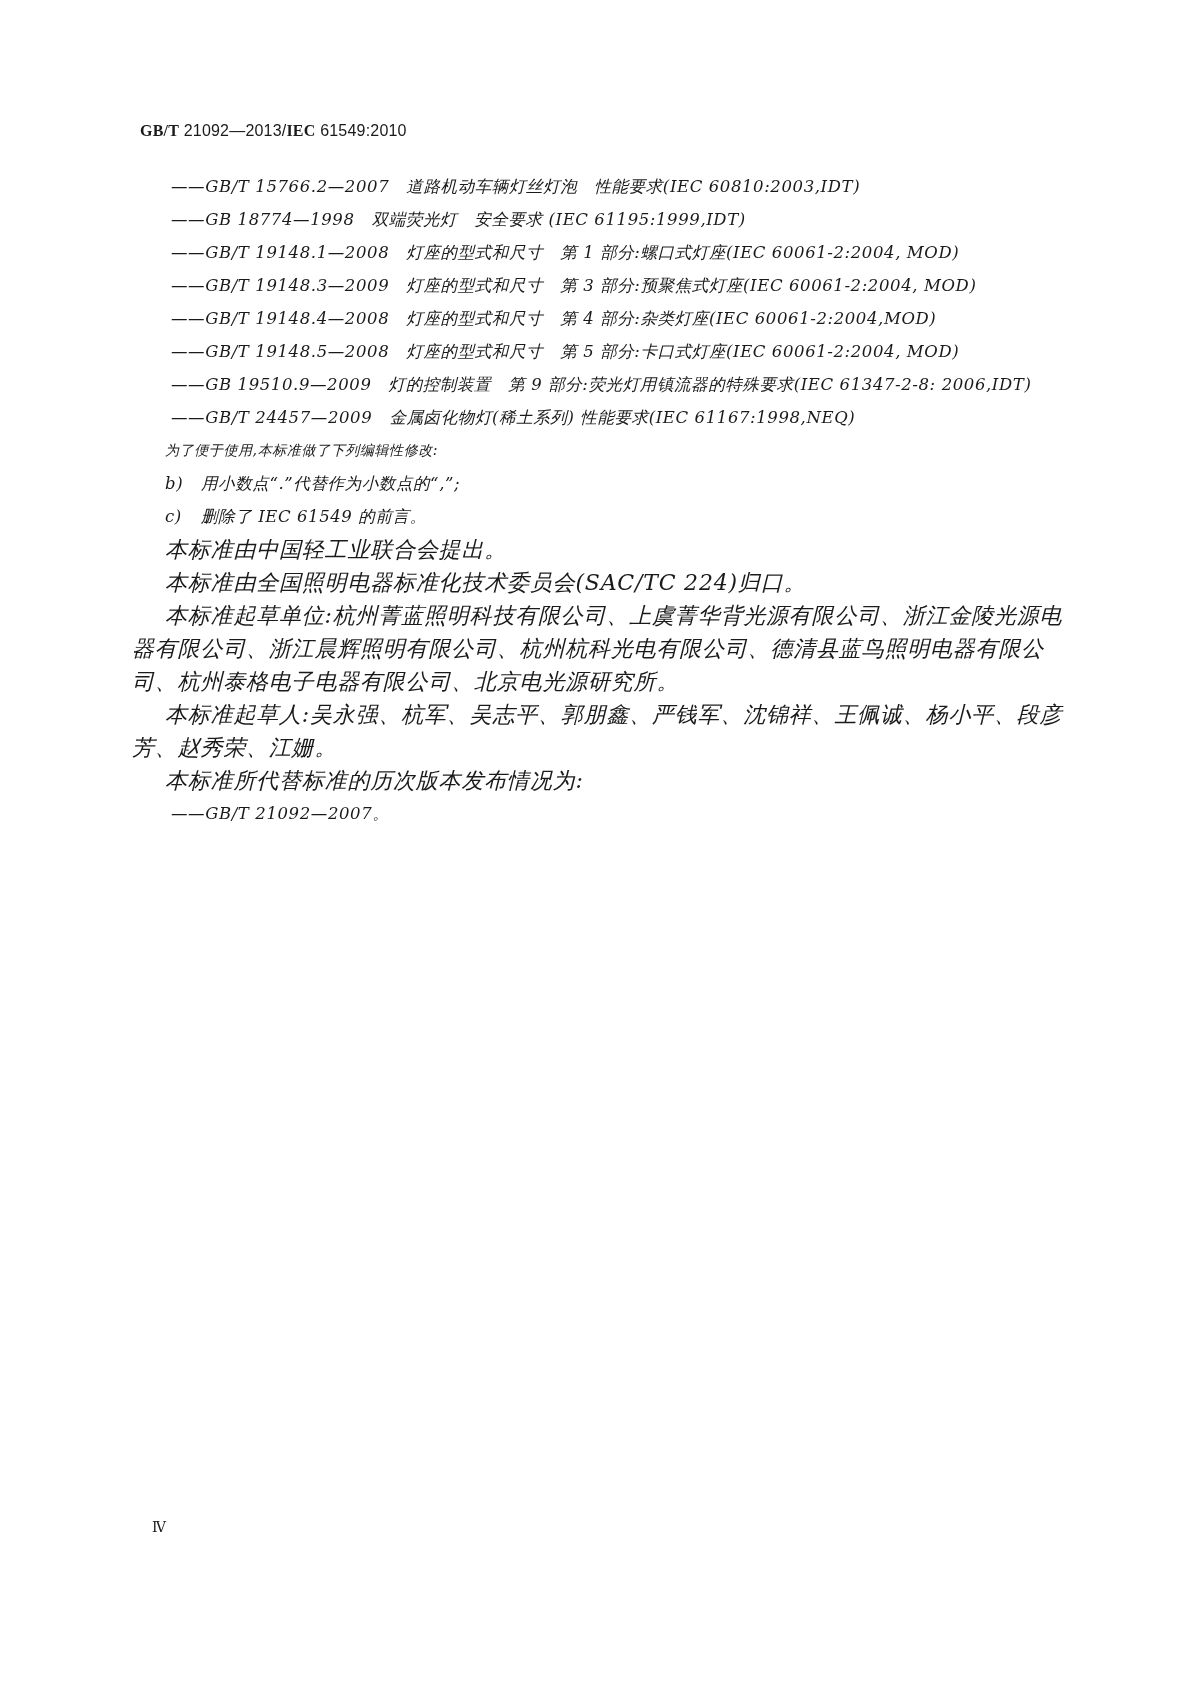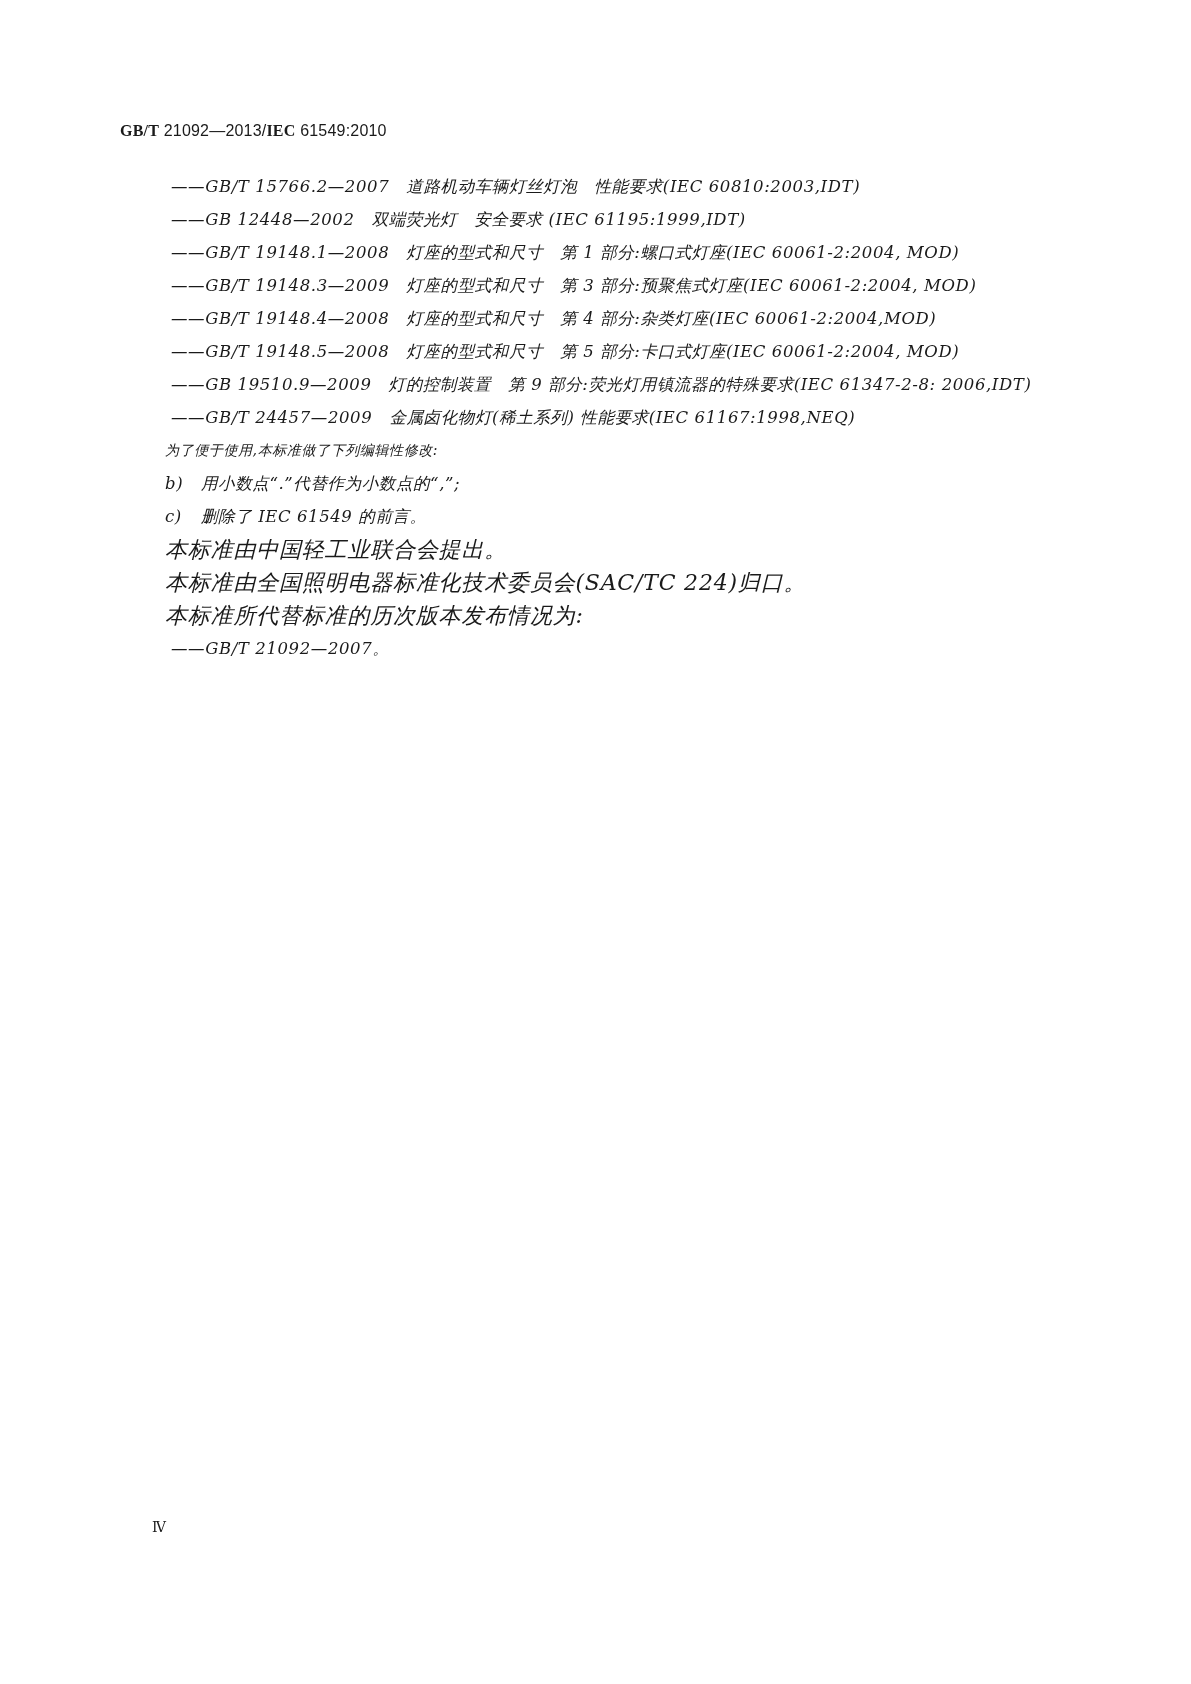--- a/index.html
+++ b/index.html
@@ -1,48 +1,50 @@
 <!DOCTYPE html>
 <html><head>
 <meta charset="utf-8">
 <style>
   html, body { margin: 0; padding: 0; background: #ffffff; }
   body { width: 1191px; height: 1684px; position: relative; overflow: hidden;
          font-family: "DejaVu Serif", "Liberation Serif", serif; color: #1a1a1a; }
-  .header { position: absolute; left: 120px; top: 122px; font-size: 16px;
+  .header { position: absolute; left: 140px; top: 122px; font-size: 16px;
             font-family: "Liberation Sans", "DejaVu Sans", sans-serif; letter-spacing: 0.2px; }
   .header .bold { font-family: "Liberation Serif", serif; font-weight: bold; }
   .content { position: absolute; left: 132px; top: 170px; width: 940px; font-style: italic; }
   .ref { font-size: 16.5px; line-height: 33px; padding-left: 72px; text-indent: -33px; letter-spacing: 0.6px; }
   .para { font-size: 22px; line-height: 33px; text-indent: 33px; letter-spacing: 0.8px; }
   .para-plain { font-size: 14px; line-height: 33px; padding-left: 33px; letter-spacing: 0.6px; }
   .list-item { font-size: 16.5px; line-height: 33px; padding-left: 33px; letter-spacing: 0.6px; }
   .list-item .mark { display: inline-block; width: 36px; }
   .page-num { position: absolute; left: 152px; top: 1519px; font-size: 14px; }
 </style>
 </head>
 <body>
 
 <div class="header">
   <span class="bold">GB/T</span><span> 21092—2013/</span><span class="bold">IEC</span><span> 61549:2010</span>
 </div>
 
 <div class="content">
   <div class="ref">——GB/T 15766.2—2007　道路机动车辆灯丝灯泡　性能要求(IEC 60810:2003,IDT)</div>
-  <div class="ref">——GB 12448—2002　双端荧光灯　安全要求 (IEC 61195:1999,IDT)</div>
+  <div class="ref">——GB 18774—1998　双端荧光灯　安全要求 (IEC 61195:1999,IDT)</div>
   <div class="ref">——GB/T 19148.1—2008　灯座的型式和尺寸　第 1 部分:螺口式灯座(IEC 60061-2:2004, MOD)</div>
   <div class="ref">——GB/T 19148.3—2009　灯座的型式和尺寸　第 3 部分:预聚焦式灯座(IEC 60061-2:2004, MOD)</div>
   <div class="ref">——GB/T 19148.4—2008　灯座的型式和尺寸　第 4 部分:杂类灯座(IEC 60061-2:2004,MOD)</div>
   <div class="ref">——GB/T 19148.5—2008　灯座的型式和尺寸　第 5 部分:卡口式灯座(IEC 60061-2:2004, MOD)</div>
   <div class="ref">——GB 19510.9—2009　灯的控制装置　第 9 部分:荧光灯用镇流器的特殊要求(IEC 61347-2-8: 2006,IDT)</div>
   <div class="ref">——GB/T 24457—2009　金属卤化物灯(稀土系列) 性能要求(IEC 61167:1998,NEQ)</div>
 
   <div class="para-plain">为了便于使用,本标准做了下列编辑性修改:</div>
   <div class="list-item"><span class="mark">b)</span><span>用小数点“.”代替作为小数点的“,”;</span></div>
   <div class="list-item"><span class="mark">c)</span><span>删除了 IEC 61549 的前言。</span></div>
 
   <div class="para">本标准由中国轻工业联合会提出。</div>
   <div class="para">本标准由全国照明电器标准化技术委员会(SAC/TC 224)归口。</div>
+  <div class="para">本标准起草单位:杭州菁蓝照明科技有限公司、上虞菁华背光源有限公司、浙江金陵光源电器有限公司、浙江晨辉照明有限公司、杭州杭科光电有限公司、德清县蓝鸟照明电器有限公司、杭州泰格电子电器有限公司、北京电光源研究所。</div>
+  <div class="para">本标准起草人:吴永强、杭军、吴志平、郭朋鑫、严钱军、沈锦祥、王佩诚、杨小平、段彦芳、赵秀荣、江姗。</div>
   <div class="para">本标准所代替标准的历次版本发布情况为:</div>
   <div class="ref">——GB/T 21092—2007。</div>
 </div>
 
 <div class="page-num">Ⅳ</div>
 
 </body></html>

